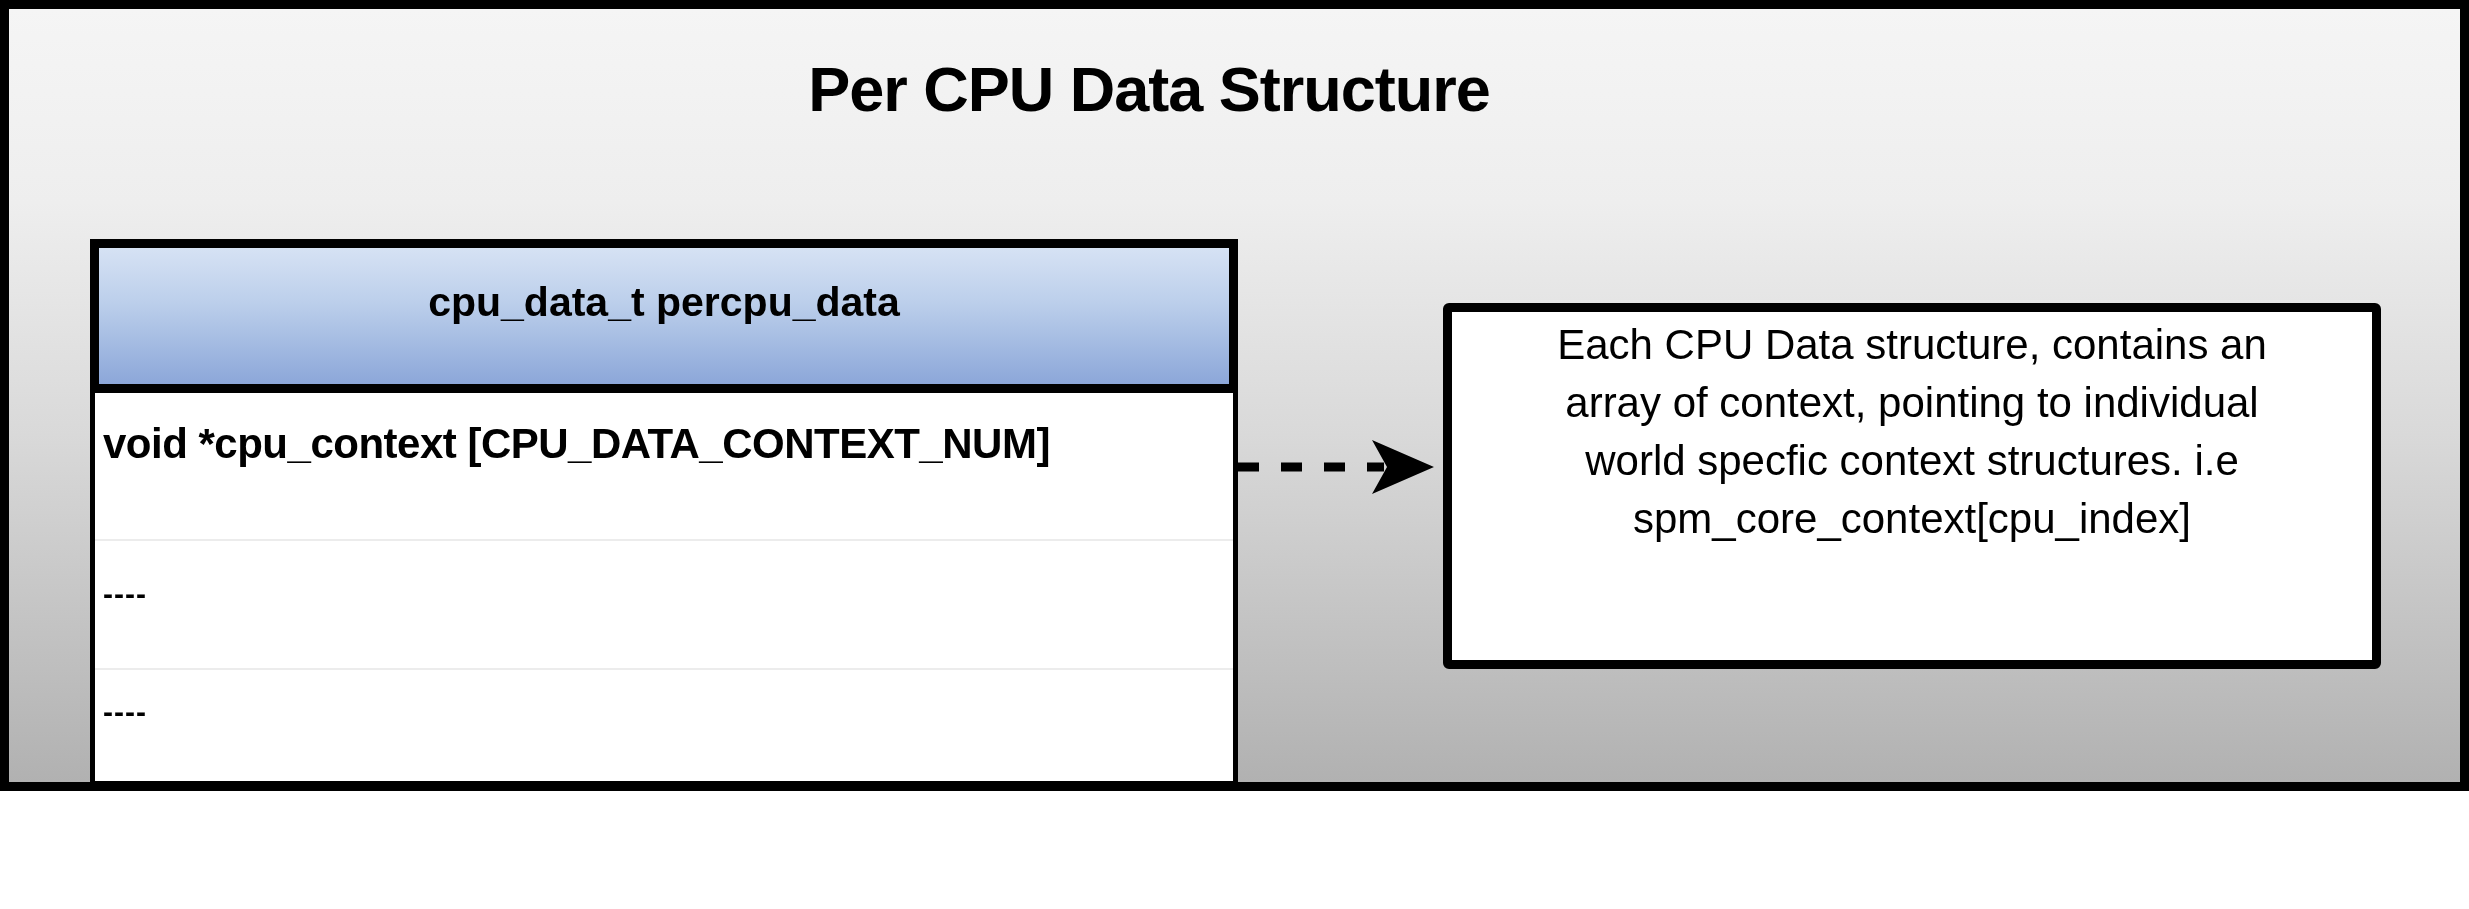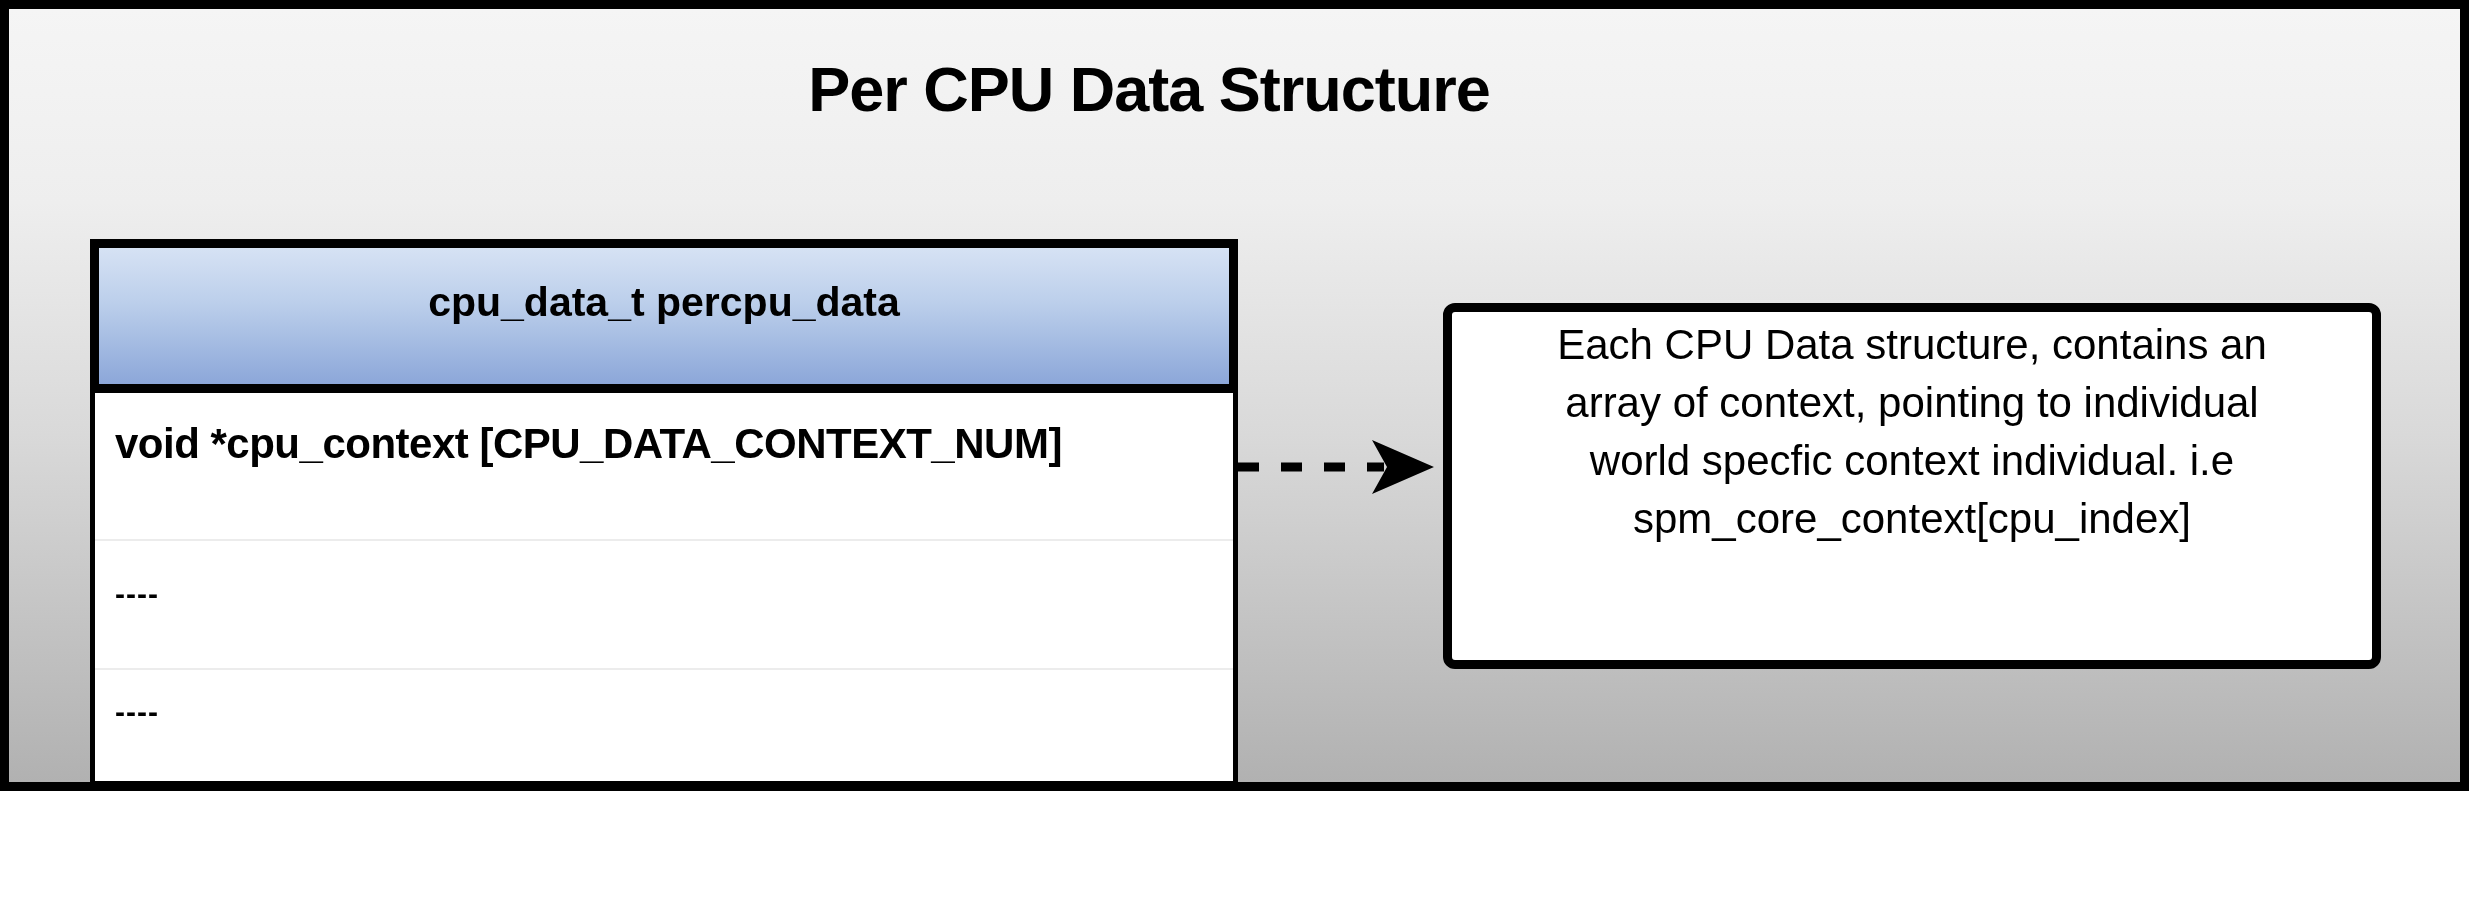--- a/index.html
+++ b/index.html
@@ -55,21 +55,21 @@
   }
   .struct-body {
     box-sizing: border-box;
     width: 100%;
     border: 5px solid #000000;
     border-top: none;
     background: #ffffff;
   }
   .struct-row {
     box-sizing: border-box;
-    padding-left: 20px;
+    padding-left: 8px;
     font-weight: bold;
     overflow: hidden;
   }
   .struct-row.ptr-row {
     height: 146px;
     font-size: 42px;
     padding-top: 27px;
     letter-spacing: -0.5px;
     white-space: nowrap;
   }
@@ -99,21 +99,21 @@
 
   
   .note-box {
     position: absolute;
     left: 1434px;
     top: 294px;
     width: 938px;
     height: 366px;
     box-sizing: border-box;
     border: 9px solid #000000;
-    border-radius: 12px;
+    border-radius: 6px;
     background: #ffffff;
     text-align: center;
     font-size: 42px;
     line-height: 58px;
     padding-top: 4px;
     white-space: nowrap;
   }
 </style>
 </head>
 <body>
@@ -140,17 +140,17 @@
   </div>
 
   <svg class="arrow-svg" viewBox="0 0 200 80" xmlns="http://www.w3.org/2000/svg">
     <line x1="0" y1="30" x2="146" y2="30" stroke="#000000" stroke-width="9" stroke-dasharray="21 22"></line>
     <polygon points="134,3 196,30 134,57 149,30" fill="#000000"></polygon>
   </svg>
 
   <div class="note-box">
     <div>Each CPU Data structure, contains an</div>
     <div>array of context, pointing to individual</div>
-    <div>world specfic context individual. i.e</div>
+    <div>world specfic context structures. i.e</div>
     <div>spm_core_context[cpu_index]</div>
   </div>
 
 </div>
 
 </body></html>

